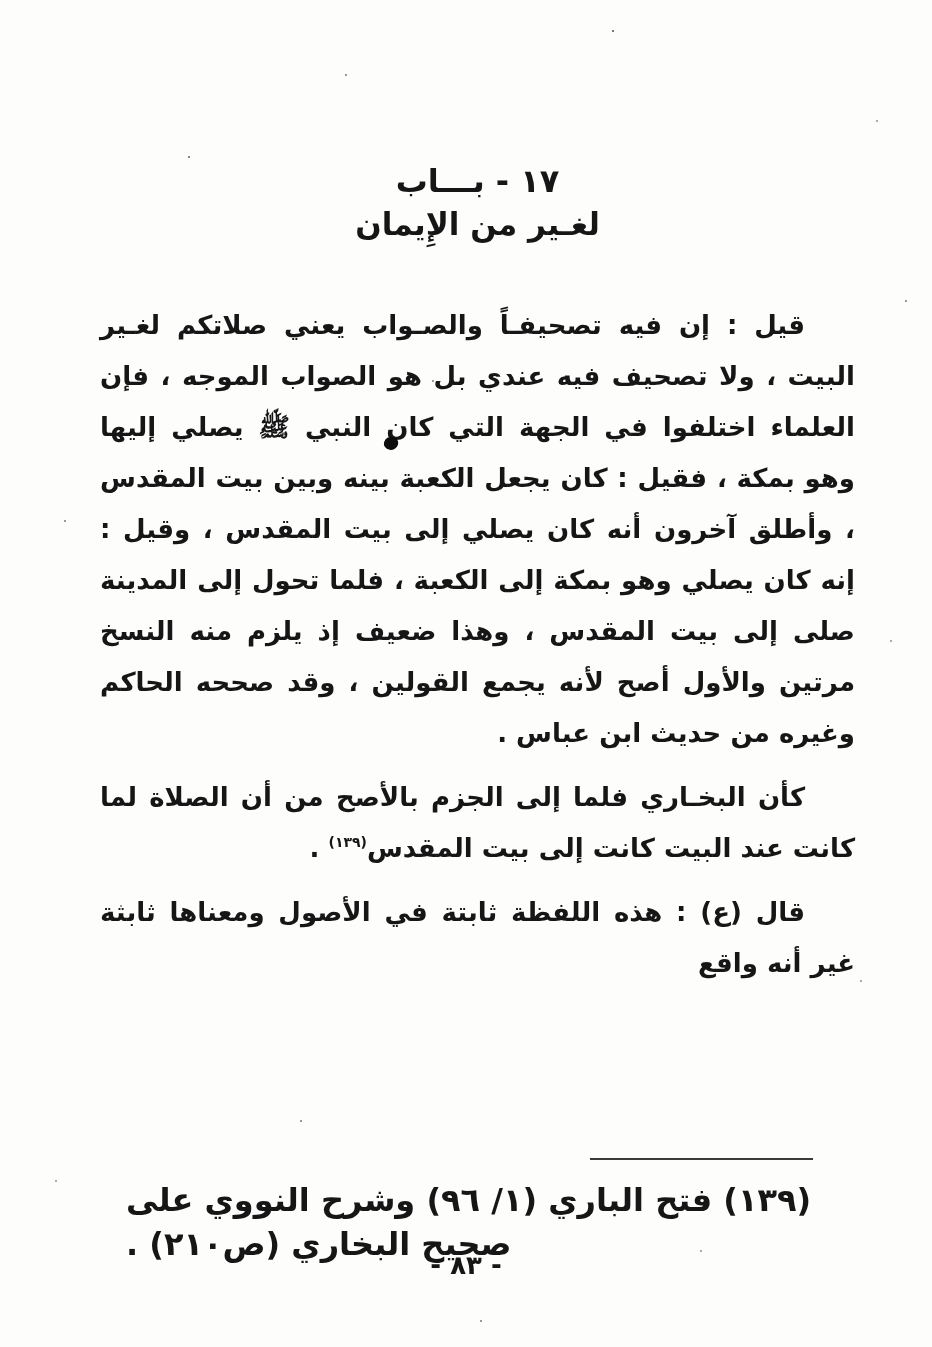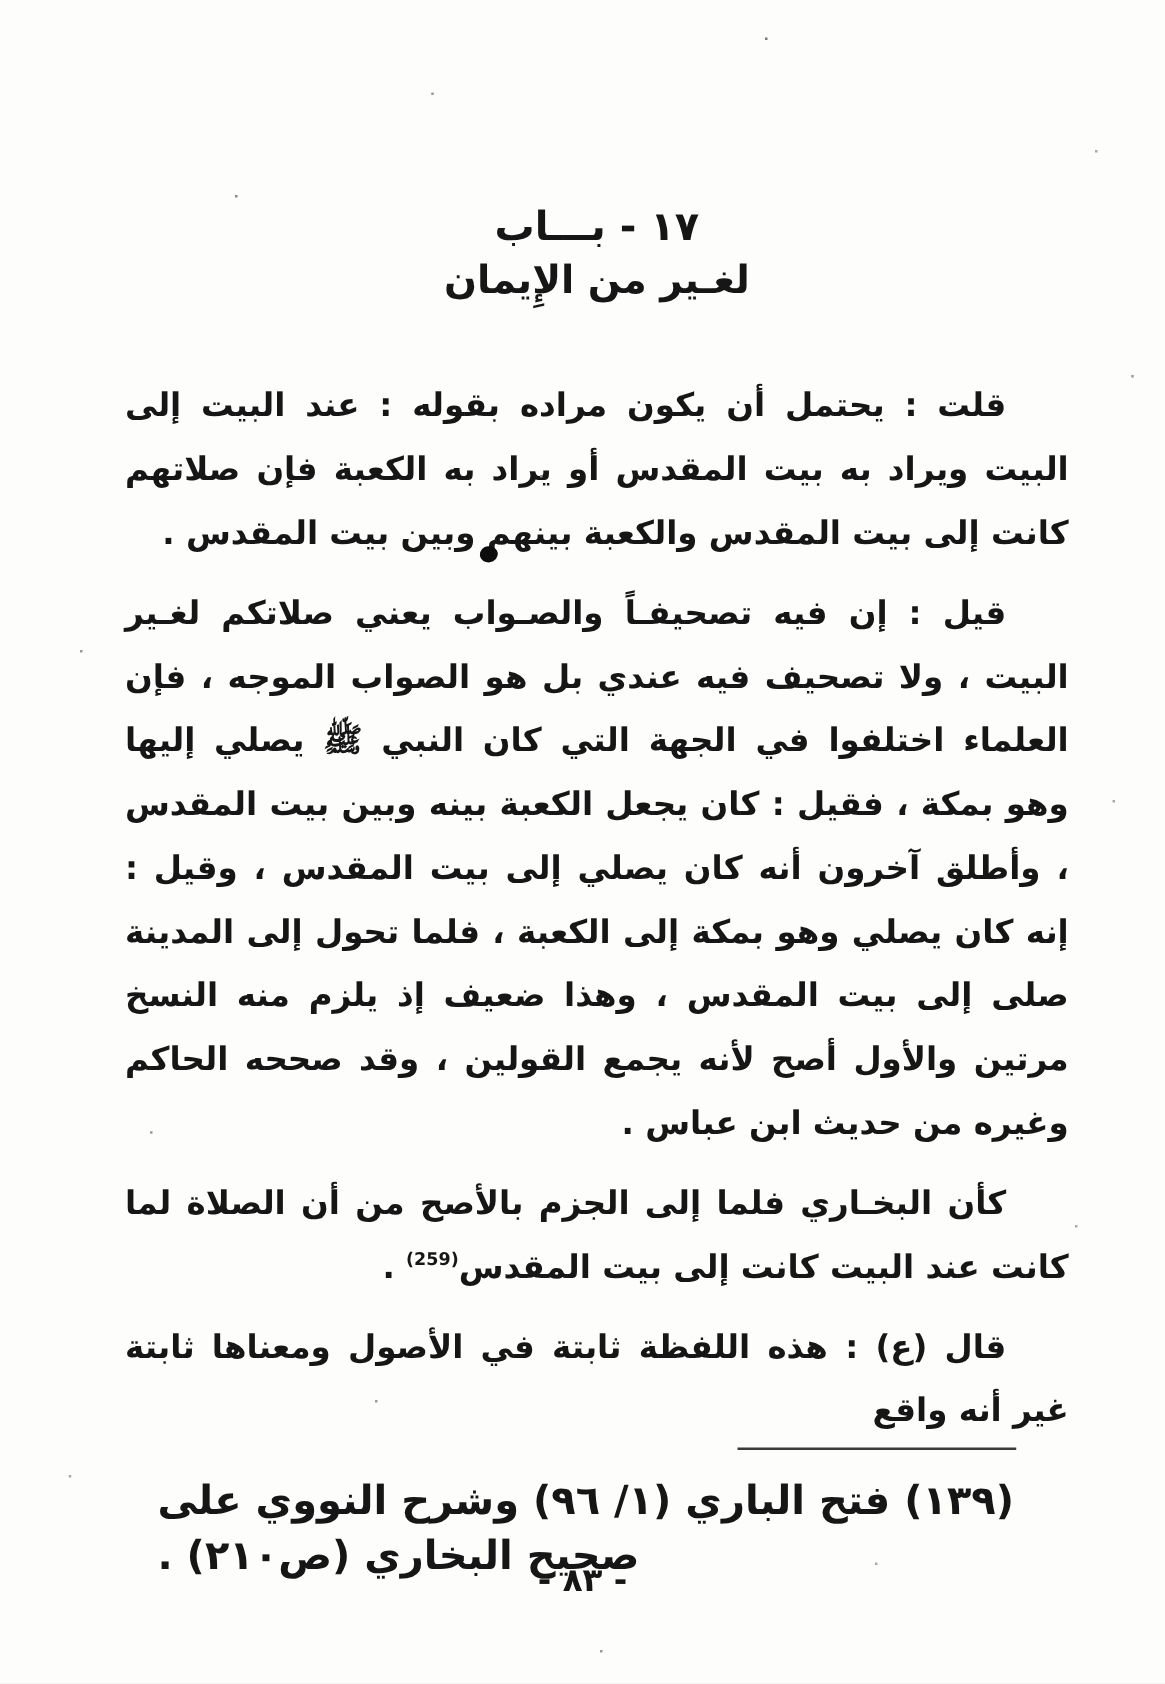--- a/index.html
+++ b/index.html
@@ -112,25 +112,24 @@
 
   <div class="speckles"></div>
 
   <div class="content">
 
     <h1 class="chapter-number">١٧ - بـــاب</h1>
 
     <h2 class="chapter-title">لغـير من الإِيمان</h2>
 
 
-    <p class="body-para">قلت : يحتمل أن يكون مراده بقوله : عند البيت إلى البيت ويراد به بيت المقدس أو يراد به الكعبة فإن صلاتهم كانت إلى بيت المقدس والكعبة بينهم وبين بيت المقدس .</p>
 
     <p class="body-para">قيل : إن فيه تصحيفـاً والصـواب يعني صلاتكم لغـير البيت ، ولا تصحيف فيه عندي بل هو الصواب الموجه ، فإن العلماء اختلفوا في الجهة التي كان النبي ﷺ يصلي إليها وهو بمكة ، فقيل : كان يجعل الكعبة بينه وبين بيت المقدس ، وأطلق آخرون أنه كان يصلي إلى بيت المقدس ، وقيل : إنه كان يصلي وهو بمكة إلى الكعبة ، فلما تحول إلى المدينة صلى إلى بيت المقدس ، وهذا ضعيف إذ يلزم منه النسخ مرتين والأول أصح لأنه يجمع القولين ، وقد صححه الحاكم وغيره من حديث ابن عباس .</p>
 
-    <p class="body-para"><span>كأن البخـاري فلما إلى الجزم بالأصح من أن الصلاة لما كانت عند البيت كانت إلى بيت المقدس</span><sup class="fn-sup">(259)</sup><span> .</span></p>
+    <p class="body-para"><span>كأن البخـاري فلما إلى الجزم بالأصح من أن الصلاة لما كانت عند البيت كانت إلى بيت المقدس</span><sup class="fn-sup">(١٣٩)</sup><span> .</span></p>
 
     <p class="body-para">قال (ع) : هذه اللفظة ثابتة في الأصول ومعناها ثابتة غير أنه واقع</p>
 
   </div>
 
   <div class="ink-blot"></div>
 
   <div class="fn-rule"></div>
 
   <p class="footnote">(١٣٩) فتح الباري (١/ ٩٦) وشرح النووي على صحيح البخاري (ص٢١٠) .</p>

